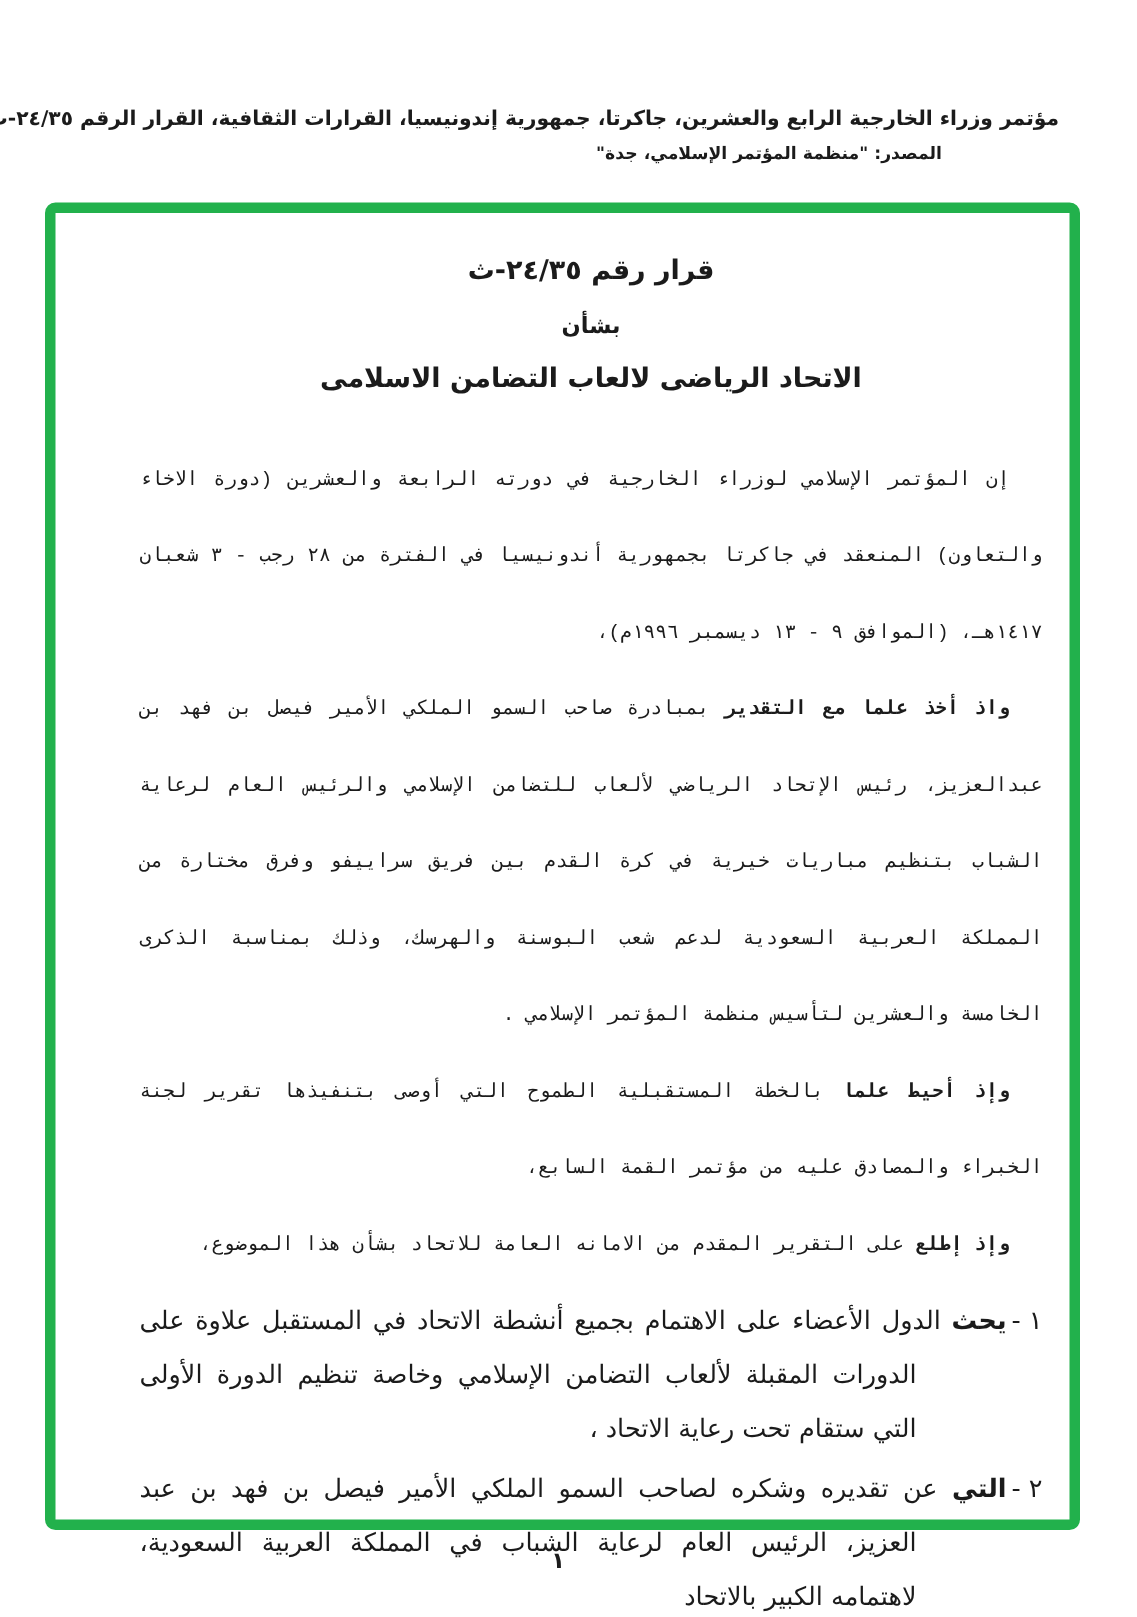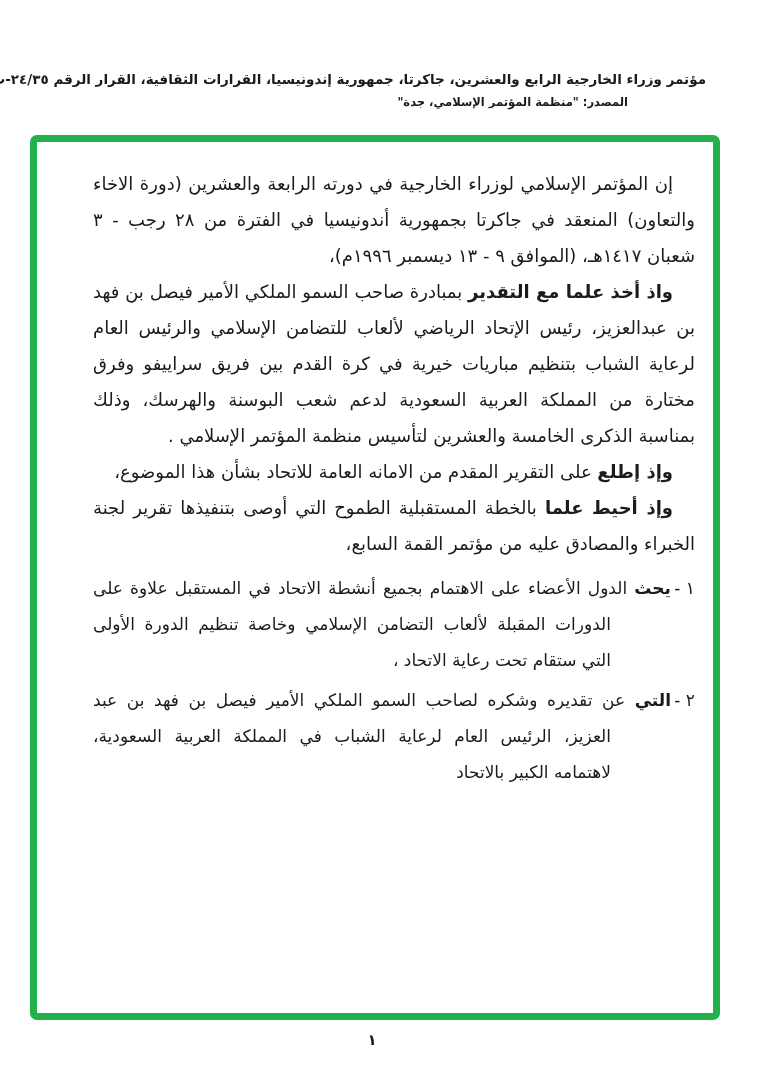--- a/index.html
+++ b/index.html
@@ -32,23 +32,24 @@
 
   
   .title-block { margin:0 0 26px 0; }
   .t1 { text-align:center; font-weight:700; font-size:18px; line-height:30px; margin:0 0 8px 0; }
   .t2 { text-align:center; font-weight:700; font-size:15px; line-height:26px; margin:0 0 8px 0; }
   .t3 { text-align:center; font-weight:700; font-size:18px; line-height:30px; margin:0; }
 
   
   .para {
     margin:0; padding:0;
-    font-size:18px; line-height:36px;
+    font-size:13px; line-height:51px;
     text-align:justify;
     text-indent:22px;
+    font-family:Liberation Mono, monospace;
   }
   .lead { font-weight:700; }
 
   
   .items { margin-top:8px; }
   .item {
     position:relative;
     margin:4px 0 0 0;
     padding-right:84px;
     text-indent:-60px;
@@ -70,29 +71,34 @@
 <div class="page" style="color: rgb(27, 27, 27);">
 
   <div class="doc-header">
     <div class="dh1">مؤتمر وزراء الخارجية الرابع والعشرين، جاكرتا، جمهورية إندونيسيا، القرارات الثقافية، القرار الرقم ٢٤/٣٥-ث</div>
     <div class="dh2">المصدر:  "منظمة المؤتمر الإسلامي، جدة"</div>
   </div>
 
   <div class="green-frame" style="border-color: rgb(34, 177, 76);">
     <div class="content">
 
+      <div class="title-block">
+        <div class="t1">قرار رقم ٢٤/٣٥-ث</div>
+        <div class="t2">بشأن</div>
+        <div class="t3">الاتحاد الرياضى لالعاب التضامن الاسلامى</div>
+      </div>
 
       <p class="para"><span>إن المؤتمر الإسلامي لوزراء الخارجية في دورته الرابعة والعشرين  (دورة الاخاء والتعاون) المنعقد في جاكرتا بجمهورية أندونيسيا في الفترة من ٢٨ رجب - ٣ شعبان ١٤١٧هـ، (الموافق ٩ - ١٣ ديسمبر ١٩٩٦م)،</span></p>
 
 
       <p class="para"><span class="lead">واذ أخذ علما مع التقدير</span><span> بمبادرة صاحب السمو الملكي الأمير فيصل بن فهد بن عبدالعزيز، رئيس الإتحاد الرياضي لألعاب للتضامن الإسلامي والرئيس العام لرعاية الشباب بتنظيم مباريات خيرية في كرة القدم بين فريق سراييفو وفرق مختارة من المملكة العربية السعودية لدعم شعب البوسنة والهرسك، وذلك بمناسبة الذكرى الخامسة والعشرين لتأسيس منظمة المؤتمر الإسلامي .</span></p>
 
+      <p class="para"><span class="lead">وإذ أحيط علما</span><span> بالخطة المستقبلية الطموح التي أوصى بتنفيذها تقرير لجنة الخبراء والمصادق عليه من مؤتمر القمة السابع،</span></p>
+
       <p class="para"><span class="lead">وإذ إطلع</span><span> على التقرير المقدم من الامانه العامة للاتحاد بشأن هذا الموضوع،</span></p>
-
-      <p class="para"><span class="lead">وإذ أحيط علما</span><span> بالخطة المستقبلية الطموح التي أوصى بتنفيذها تقرير لجنة الخبراء والمصادق عليه من مؤتمر القمة السابع،</span></p>
 
       <div class="items">
 
         <div class="item"><span class="num">١ -</span><span class="lead">يحث</span><span> الدول الأعضاء على الاهتمام بجميع أنشطة الاتحاد في المستقبل علاوة على الدورات المقبلة لألعاب التضامن الإسلامي وخاصة تنظيم الدورة الأولى التي ستقام تحت رعاية الاتحاد ،</span></div>
 
         <div class="item"><span class="num">٢ -</span><span class="lead">التي</span><span> عن تقديره وشكره لصاحب السمو الملكي الأمير فيصل بن فهد بن عبد العزيز، الرئيس العام لرعاية الشباب في المملكة العربية السعودية، لاهتمامه الكبير بالاتحاد</span></div>
 
       </div>
 
     </div>

